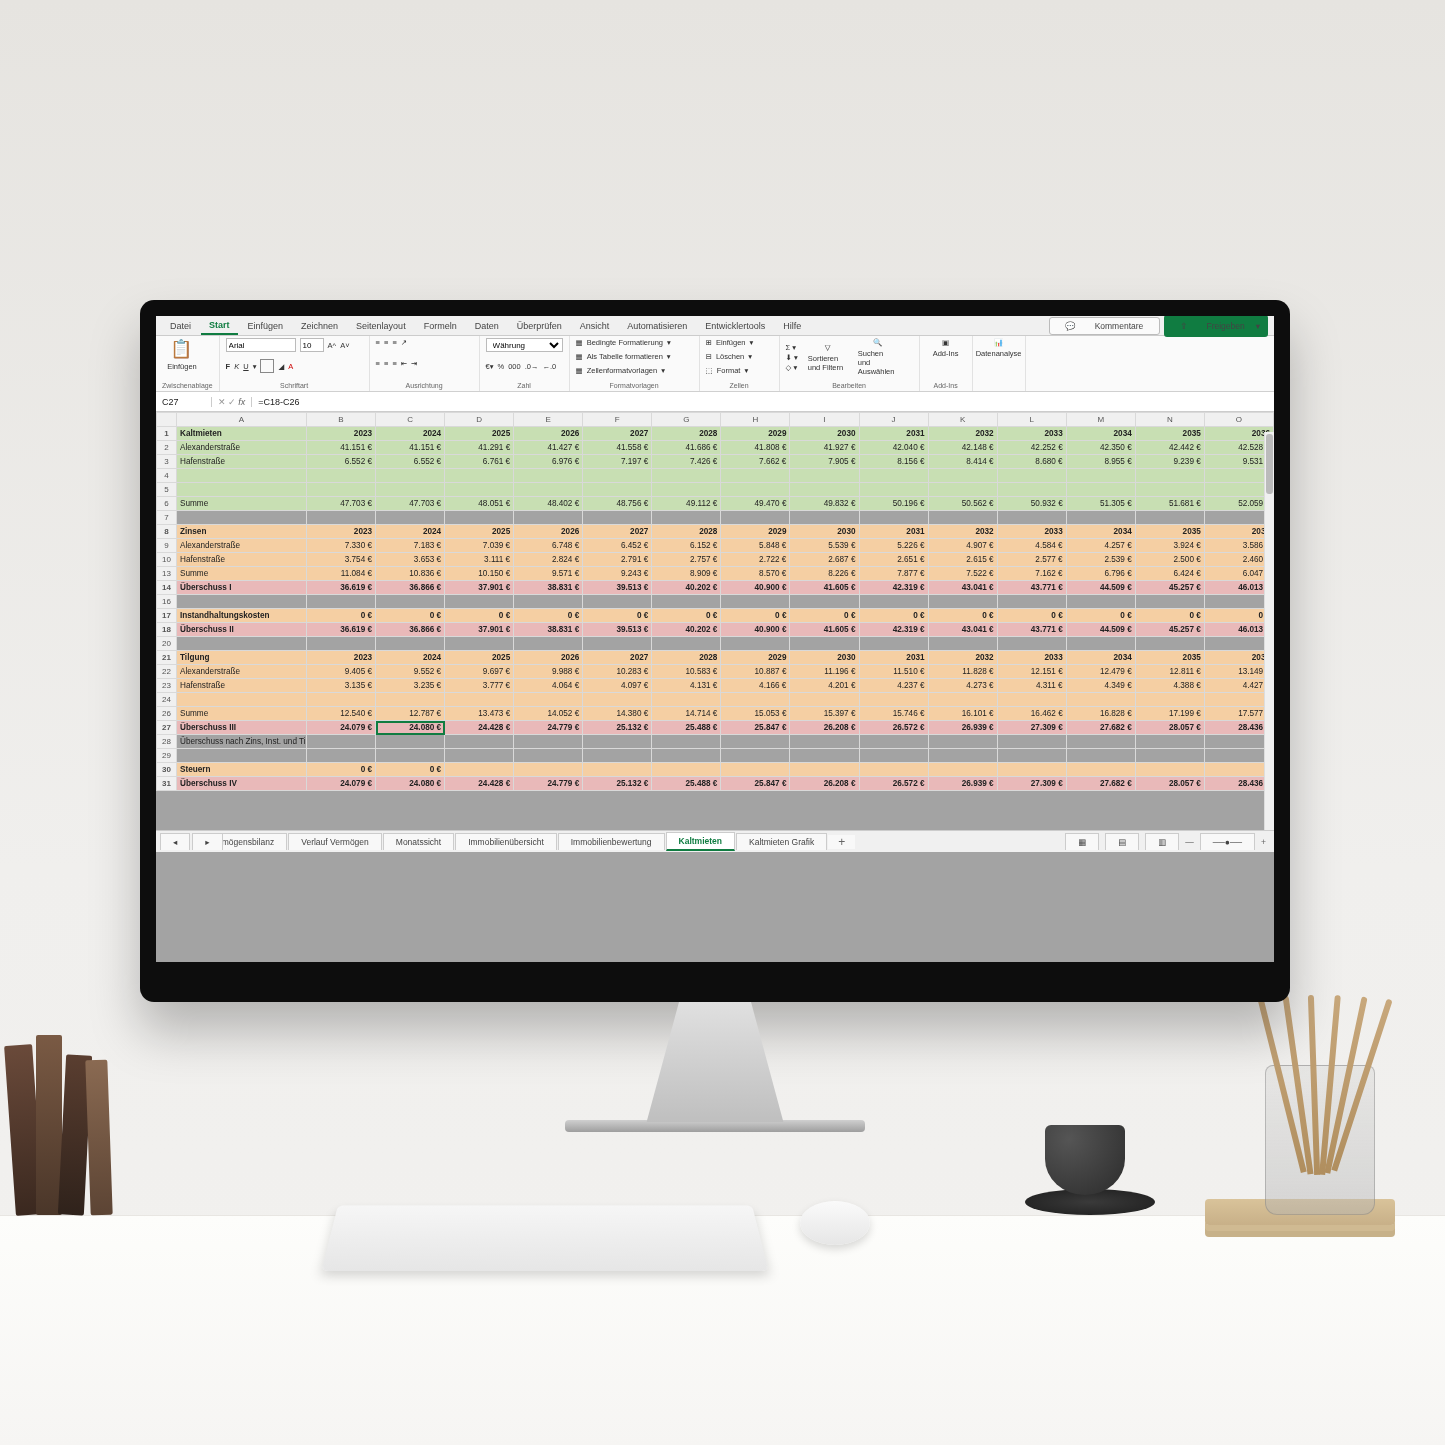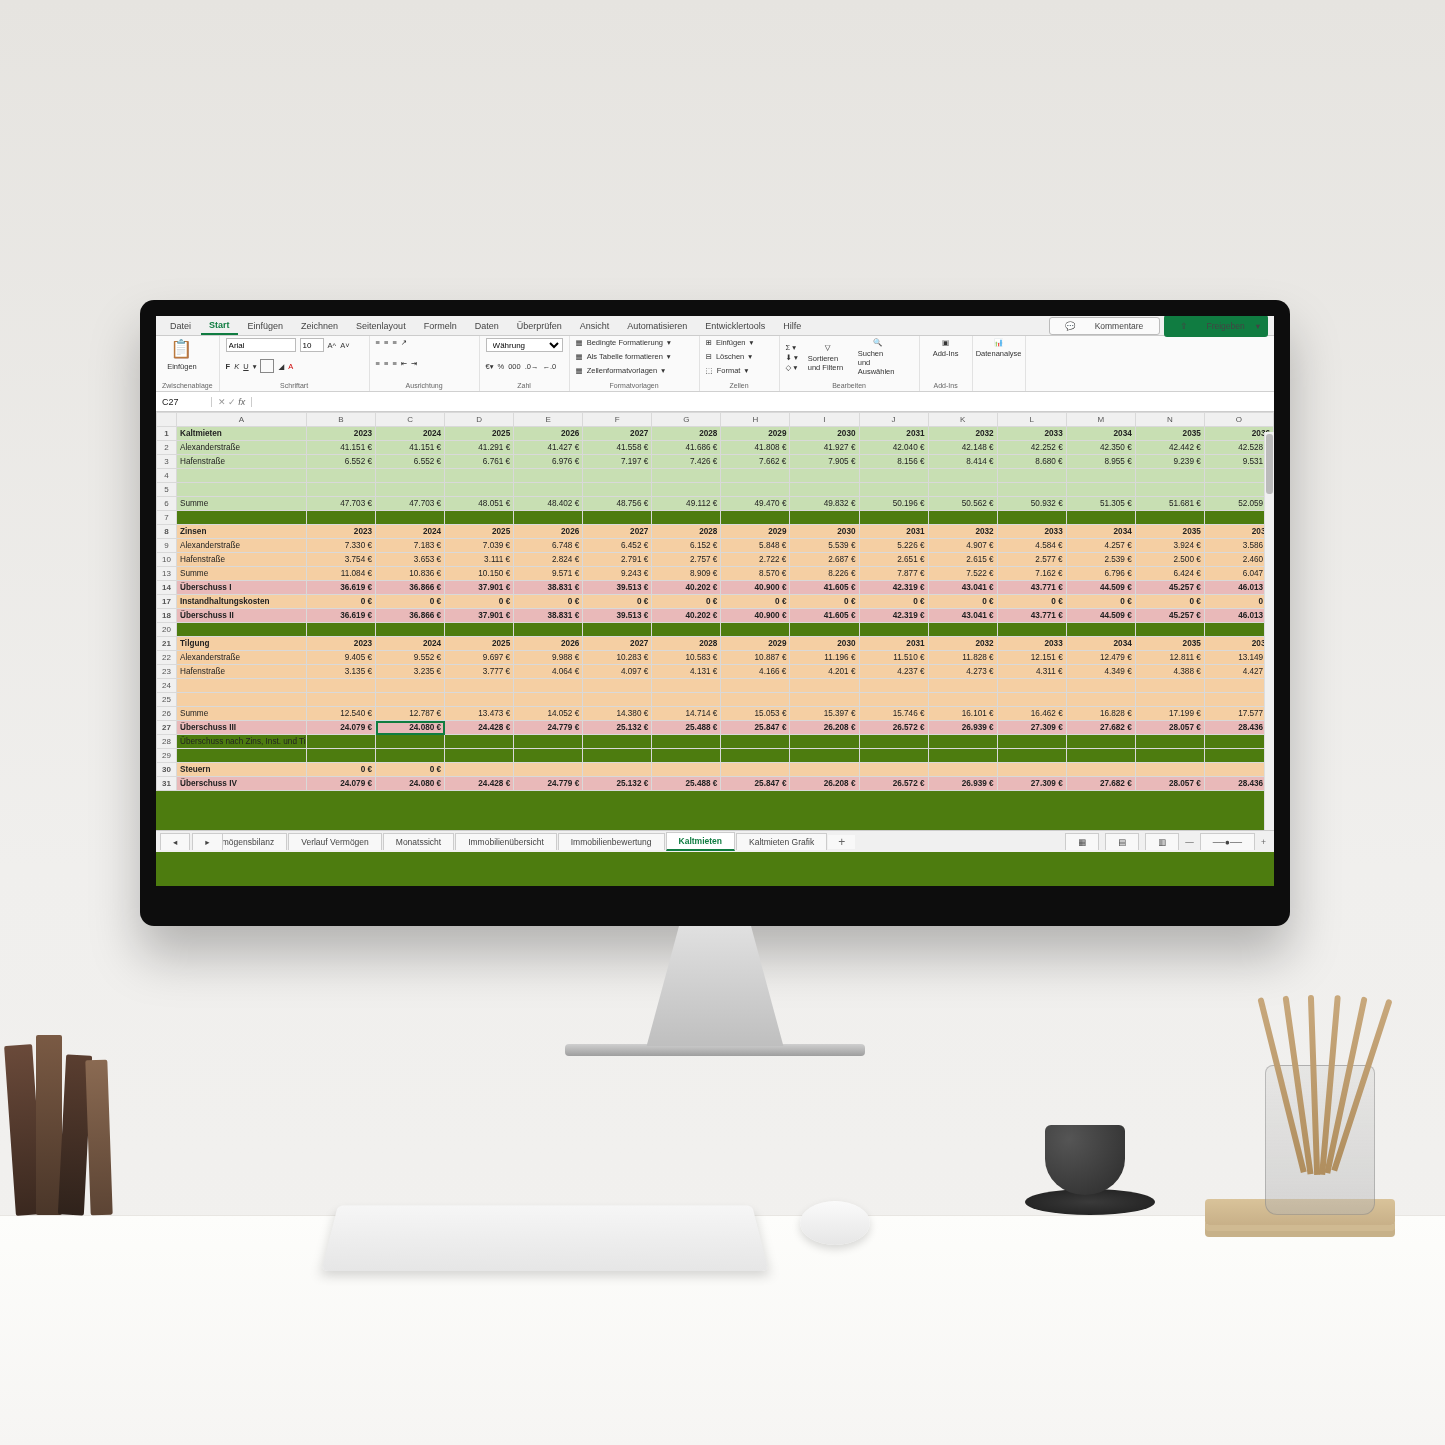--- a/index.html
+++ b/index.html
@@ -17,21 +17,21 @@
   .pencils span { position: absolute; bottom: 40px; width: 6px; height: 180px; background: linear-gradient(#c8a87c,#b08e5e); border-radius: 3px 3px 0 0; }
   .pencils span:nth-child(2){left:24px;transform:rotate(-14deg);} .pencils span:nth-child(3){left:40px;transform:rotate(-8deg);} .pencils span:nth-child(4){left:56px;transform:rotate(-2deg);} .pencils span:nth-child(5){left:72px;transform:rotate(5deg);} .pencils span:nth-child(6){left:88px;transform:rotate(12deg);} .pencils span:nth-child(7){left:104px;transform:rotate(18deg);}
   .notebook { position: absolute; right: 50px; bottom: 220px; width: 190px; height: 26px; border-radius: 4px; background: linear-gradient(#d9c39a,#c8b088); box-shadow: 0 6px 0 #d0ba92, 0 12px 0 #c7b189; }
   .cup { position: absolute; right: 300px; bottom: 230px; width: 110px; height: 90px; }
   .cup .body { position: absolute; left: 10px; bottom: 20px; width: 80px; height: 70px; background: radial-gradient(ellipse at 30% 20%, #555, #2b2b2b); border-radius: 6px 6px 40px 40px / 6px 6px 36px 36px; }
   .cup .saucer { position: absolute; bottom: 0; left: -10px; width: 130px; height: 26px; border-radius: 50%; background: radial-gradient(ellipse at center, #3a3a3a, #1d1d1d); }
   .keyboard { position: absolute; bottom: 168px; left: 330px; width: 430px; height: 80px; background: linear-gradient(#f6f6f6,#e6e6e6); border-radius: 6px; box-shadow: 0 6px 12px rgba(0,0,0,.15); transform: perspective(600px) rotateX(35deg); }
   .mouse { position: absolute; bottom: 200px; left: 800px; width: 70px; height: 44px; background: linear-gradient(#fafafa,#e6e6e6); border-radius: 50%; box-shadow: 0 4px 8px rgba(0,0,0,.15); }
   .monitor { position: absolute; top: 300px; left: 140px; width: 1150px; }
   .bezel { background: #0d0d0d; padding: 16px 16px 40px; border-radius: 14px; box-shadow: 0 30px 50px rgba(0,0,0,.25); }
-  .screen { background: #4d7c0f; width: 100%; height: 570px; overflow: hidden; position: relative; font-size: 10px; color: #222; }
+  .screen { background: #a3a3a3; width: 100%; height: 646px; overflow: hidden; position: relative; font-size: 10px; color: #222; }
   .stand { width: 180px; height: 120px; margin: 0 auto; background: linear-gradient(#e0e0e0,#bfbfbf); clip-path: polygon(30% 0, 70% 0, 88% 100%, 12% 100%); }
   .foot { width: 300px; height: 12px; margin: -2px auto 0; background: linear-gradient(#cfcfcf,#9e9e9e); border-radius: 4px; }
   .ribbon-tabs { display: flex; background: #f0f0f0; border-bottom: 1px solid #ccc; font-size: 9px; height: 20px; align-items: center; padding: 0 6px; gap: 2px; }
   .ribbon-tabs span { padding: 3px 8px; color: #444; cursor: pointer; }
   .ribbon-tabs span.active { border-bottom: 2px solid #107c41; color: #107c41; font-weight: 600; }
   .ribbon-right { margin-left: auto; display: flex; gap: 4px; align-items: center; }
   .btn-comments { border: 1px solid #bbb; padding: 2px 8px; border-radius: 3px; background: #fafafa; font-size: 8.5px; }
   .btn-share { background: #107c41; color: #fff; padding: 2px 8px; border-radius: 3px; font-size: 8.5px; display: flex; align-items: center; gap: 3px; }
   .ribbon { display: flex; background: #fafafa; border-bottom: 1px solid #d0d0d0; height: 56px; font-size: 7.5px; color: #333; }
   .ribbon .group { border-right: 1px solid #e2e2e2; padding: 2px 6px; display: flex; flex-direction: column; justify-content: space-between; }
@@ -215,20 +215,21 @@
                 <span>📊</span>
                 <span>Datenanalyse</span>
               </div>
             <div class="label">&nbsp;</div>
           </div>
         </div>
 
         <div class="formula-bar">
           <div class="cellref">C27</div>
           <div class="fx"><span style="color:#999">✕</span> <span style="color:#999">✓</span> <i>fx</i></div>
+          <div class="formula">=C18-C26</div>
         </div>
 
         <div class="grid-wrap">
           <table class="grid">
             <colgroup>
               <col style="width:20px">
                 <col style="width:130px">
               <col>
                 <col>
                 <col>
@@ -474,20 +475,38 @@
                   <td class="num" style="font-weight: 700;">40.202 €</td>
                   <td class="num" style="font-weight: 700;">40.900 €</td>
                   <td class="num" style="font-weight: 700;">41.605 €</td>
                   <td class="num" style="font-weight: 700;">42.319 €</td>
                   <td class="num" style="font-weight: 700;">43.041 €</td>
                   <td class="num" style="font-weight: 700;">43.771 €</td>
                   <td class="num" style="font-weight: 700;">44.509 €</td>
                   <td class="num" style="font-weight: 700;">45.257 €</td>
                   <td class="num" style="font-weight: 700;">46.013 €</td>
                 </tr>
+                <tr>
+                  <td class="rowhdr">16</td>
+                  <td class="labelcol"></td>
+                  <td class="num"></td>
+                  <td class="num"></td>
+                  <td class="num"></td>
+                  <td class="num"></td>
+                  <td class="num"></td>
+                  <td class="num"></td>
+                  <td class="num"></td>
+                  <td class="num"></td>
+                  <td class="num"></td>
+                  <td class="num"></td>
+                  <td class="num"></td>
+                  <td class="num"></td>
+                  <td class="num"></td>
+                  <td class="num"></td>
+                </tr>
                 <tr class="orange head">
                   <td class="rowhdr">17</td>
                   <td class="labelcol">Instandhaltungskosten</td>
                   <td class="num">0 €</td>
                   <td class="num">0 €</td>
                   <td class="num">0 €</td>
                   <td class="num">0 €</td>
                   <td class="num">0 €</td>
                   <td class="num">0 €</td>
                   <td class="num">0 €</td>
@@ -601,38 +620,20 @@
                   <td class="num"></td>
                   <td class="num"></td>
                   <td class="num"></td>
                   <td class="num"></td>
                   <td class="num"></td>
                   <td class="num"></td>
                   <td class="num"></td>
                   <td class="num"></td>
                 </tr>
                 <tr class="orange">
-                  <td class="rowhdr">25</td>
-                  <td class="labelcol"></td>
-                  <td class="num"></td>
-                  <td class="num"></td>
-                  <td class="num"></td>
-                  <td class="num"></td>
-                  <td class="num"></td>
-                  <td class="num"></td>
-                  <td class="num"></td>
-                  <td class="num"></td>
-                  <td class="num"></td>
-                  <td class="num"></td>
-                  <td class="num"></td>
-                  <td class="num"></td>
-                  <td class="num"></td>
-                  <td class="num"></td>
-                </tr>
-                <tr class="orange">
                   <td class="rowhdr">26</td>
                   <td class="labelcol">Summe</td>
                   <td class="num">12.540 €</td>
                   <td class="num">12.787 €</td>
                   <td class="num">13.473 €</td>
                   <td class="num">14.052 €</td>
                   <td class="num">14.380 €</td>
                   <td class="num">14.714 €</td>
                   <td class="num">15.053 €</td>
                   <td class="num">15.397 €</td>

